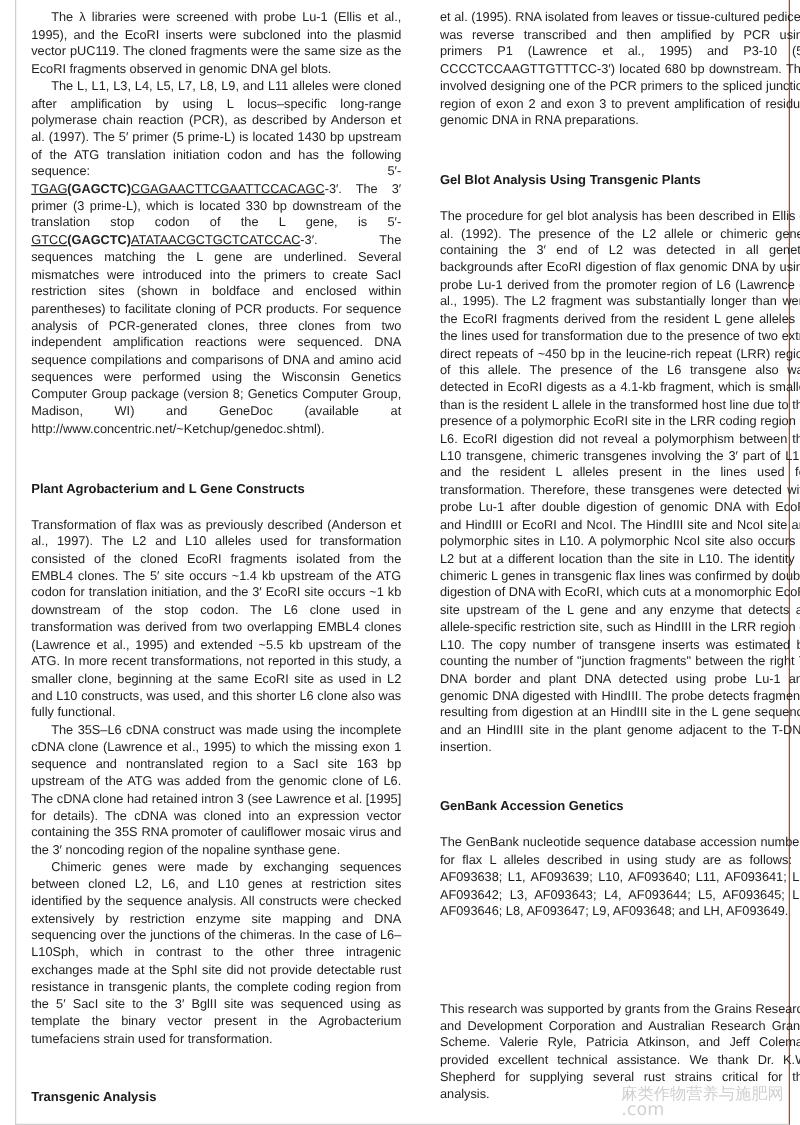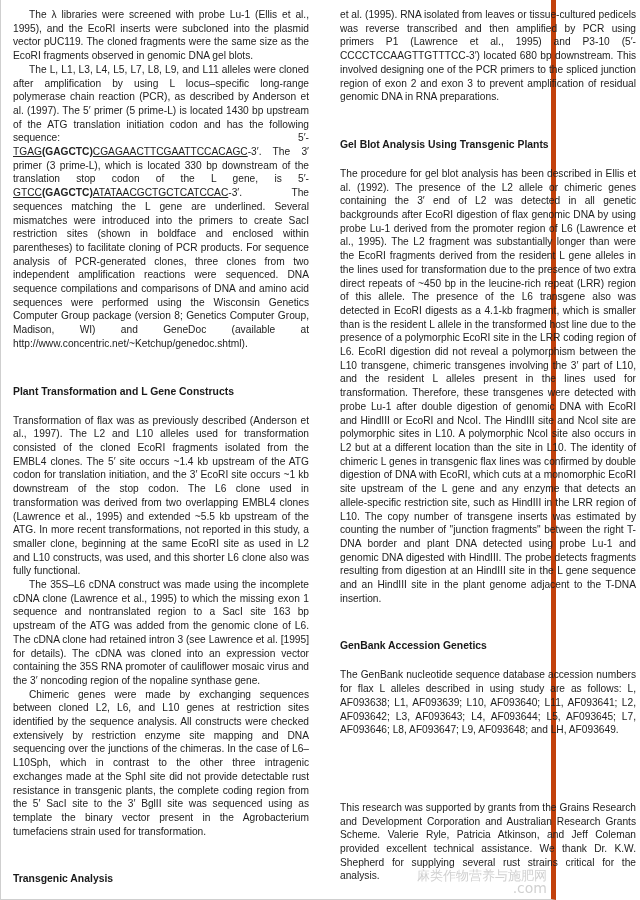--- a/index.html
+++ b/index.html
@@ -4,57 +4,57 @@
 <style>
   html, body { margin: 0; padding: 0; }
   body {
     width: 640px; height: 900px; overflow: hidden;
     background: #ffffff;
     font-family: "Liberation Sans", sans-serif;
     color: #222;
     position: relative;
   }
   .page {
-    position: absolute; left: 0; top: 0; width: 556px; height: 900px;
-    border-left: 1px solid #cfcfcf; border-bottom: 1px solid #cfcfcf; border-right: 5px solid #c2410c;
+    position: absolute; left: 12px; top: 0; width: 620px; height: 900px;
+    border-left: 1px solid #cfcfcf; border-bottom: 1px solid #cfcfcf; border-right: 1px solid #c2410c;
     box-sizing: border-box;
   }
   .col { position: absolute; top: 8px; width: 296px; }
   .col.left { left: 12px; }
   .col.right { left: 339px; }
   p {
     margin: 0; font-size: 10.2px; line-height: 13.7px;
     text-align: justify; hyphens: auto;
   }
   p.indent { text-indent: 16px; }
   h3 {
     margin: 0; font-size: 10.4px; font-weight: bold; line-height: 14px; color: #1a1a1a;
   }
   .gap-l { height: 34px; }
   .gap-s { height: 15px; }
   .gap-m { height: 30px; }
   u { }
   .watermark {
     position: absolute; right: 4px; bottom: 4px;
     font-size: 13px; color: rgba(150,150,150,0.45); line-height: 13px;
-    text-align: right; font-family: "DejaVu Sans", sans-serif; margin-top: 32px;
+    text-align: left; font-family: "DejaVu Sans", sans-serif; margin-top: 32px;
   }
   .wm2 { font-size: 14px; }
 </style>
 </head>
 <body>
 
 <div class="page">
 
   <div class="col left">
     <p class="indent">The λ libraries were screened with probe Lu-1 (Ellis et al., 1995), and the EcoRI inserts were subcloned into the plasmid vector pUC119. The cloned fragments were the same size as the EcoRI fragments observed in genomic DNA gel blots.</p>
     <p class="indent"><span>The L, L1, L3, L4, L5, L7, L8, L9, and L11 alleles were cloned after amplification by using L locus–specific long-range polymerase chain reaction (PCR), as described by Anderson et al. (1997). The 5′ primer (5 prime-L) is located 1430 bp upstream of the ATG translation initiation codon and has the following sequence: 5′-</span><u>TGAG</u><b>(GAGCTC)</b><u>CGAGAACTTCGAATTCCACAGC</u><span>-3′. The 3′ primer (3 prime-L), which is located 330 bp downstream of the translation stop codon of the L gene, is 5′-</span><u>GTCC</u><b>(GAGCTC)</b><u>ATATAACGCTGCTCATCCAC</u><span>-3′. The sequences matching the L gene are underlined. Several mismatches were introduced into the primers to create SacI restriction sites (shown in boldface and enclosed within parentheses) to facilitate cloning of PCR products. For sequence analysis of PCR-generated clones, three clones from two independent amplification reactions were sequenced. DNA sequence compilations and comparisons of DNA and amino acid sequences were performed using the Wisconsin Genetics Computer Group package (version 8; Genetics Computer Group, Madison, WI) and GeneDoc (available at http://www.concentric.net/~Ketchup/genedoc.shtml).</span></p>
 
     <div class="gap-l"></div>
-    <h3>Plant Transformation and L Gene Constructs</h3>
+    <h3>Plant Agrobacterium and L Gene Constructs</h3>
     <div class="gap-s"></div>
     <p>Transformation of flax was as previously described (Anderson et al., 1997). The L2 and L10 alleles used for transformation consisted of the cloned EcoRI fragments isolated from the EMBL4 clones. The 5′ site occurs ~1.4 kb upstream of the ATG codon for translation initiation, and the 3′ EcoRI site occurs ~1 kb downstream of the stop codon. The L6 clone used in transformation was derived from two overlapping EMBL4 clones (Lawrence et al., 1995) and extended ~5.5 kb upstream of the ATG. In more recent transformations, not reported in this study, a smaller clone, beginning at the same EcoRI site as used in L2 and L10 constructs, was used, and this shorter L6 clone also was fully functional.</p>
     <p class="indent">The 35S–L6 cDNA construct was made using the incomplete cDNA clone (Lawrence et al., 1995) to which the missing exon 1 sequence and nontranslated region to a SacI site 163 bp upstream of the ATG was added from the genomic clone of L6. The cDNA clone had retained intron 3 (see Lawrence et al. [1995] for details). The cDNA was cloned into an expression vector containing the 35S RNA promoter of cauliflower mosaic virus and the 3′ noncoding region of the nopaline synthase gene.</p>
     <p class="indent">Chimeric genes were made by exchanging sequences between cloned L2, L6, and L10 genes at restriction sites identified by the sequence analysis. All constructs were checked extensively by restriction enzyme site mapping and DNA sequencing over the junctions of the chimeras. In the case of L6–L10Sph, which in contrast to the other three intragenic exchanges made at the SphI site did not provide detectable rust resistance in transgenic plants, the complete coding region from the 5′ SacI site to the 3′ BglII site was sequenced using as template the binary vector present in the Agrobacterium tumefaciens strain used for transformation.</p>
 
     <div class="gap-l"></div>
     <h3>Transgenic Analysis</h3>
     <div class="gap-s"></div>
 
   </div>

